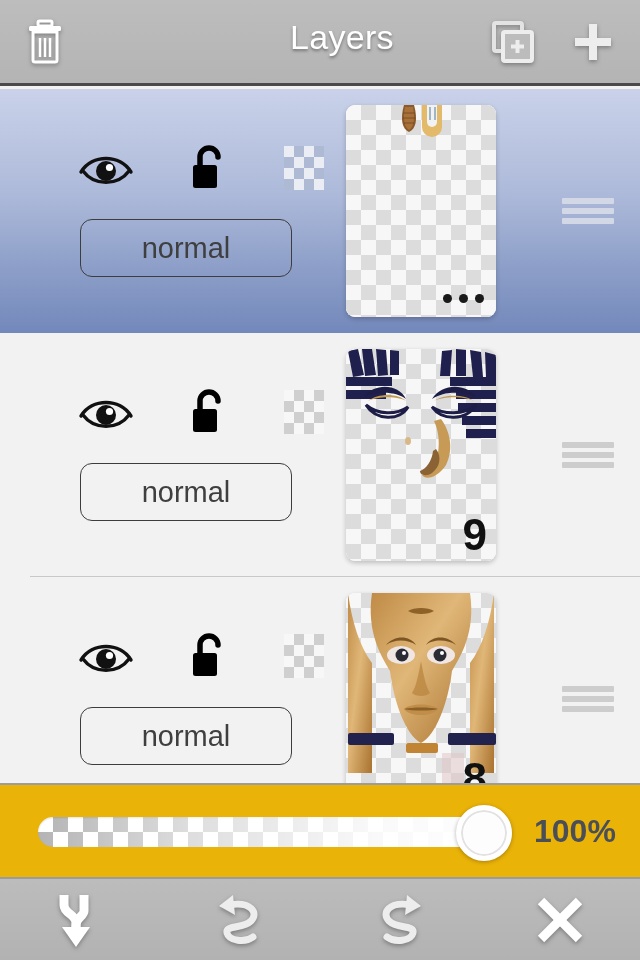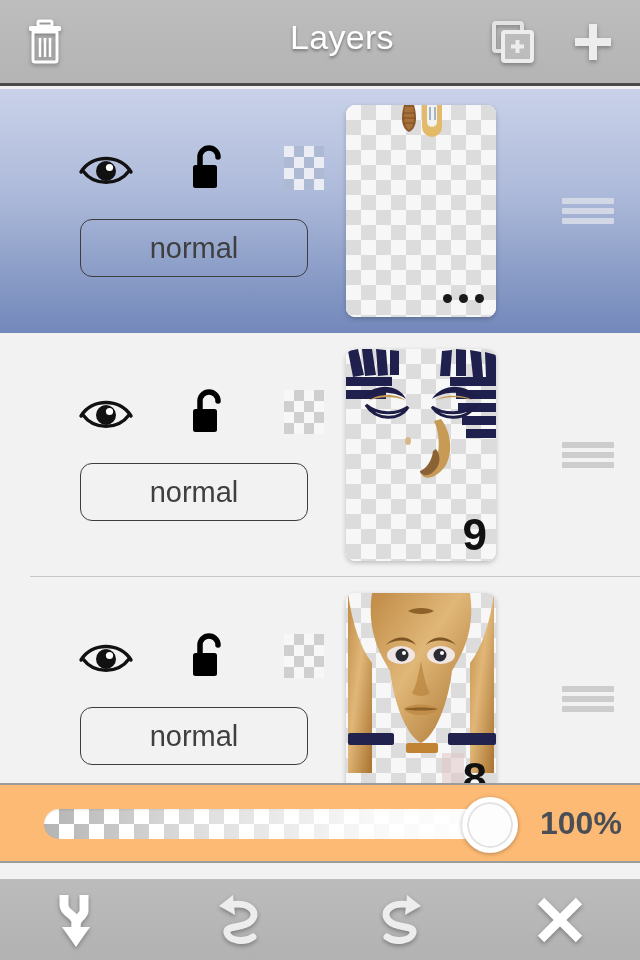--- a/index.html
+++ b/index.html
@@ -57,21 +57,21 @@
   .ctrl-col {
     position: relative;
     width: 340px; height: 100%;
   }
   .icon-row {
     position: absolute; top: 55px; left: 78px;
     display: flex; align-items: center; gap: 56px;
   }
   .blend-btn {
     position: absolute; top: 130px; left: 80px;
-    width: 228px; height: 58px;
+    width: 212px; height: 58px;
     border: 1.6px solid #3d3d3d;
     border-radius: 12px;
     background: transparent;
     display: flex; align-items: center; justify-content: center;
     font-size: 29px; color: #3f3f3f;
   }
 
   
   .thumb-wrap {
     position: relative;
@@ -108,25 +108,25 @@
     transform: translateY(-50%);
     width: 52px; height: 26px;
     display: flex; flex-direction: column; justify-content: space-between;
   }
   .drag-handle span { display:block; height: 6px; border-radius: 1px; background: #cdcdcd; }
   .selected .drag-handle span { background: #d3d8e6; }
 
   
   .opacity-bar {
     position: absolute; top: 783px; left: 0;
-    width: 640px; height: 80px;
-    background: #fdba74;
+    width: 640px; height: 96px;
+    background: #eab308;
     border-top: 2px solid #9c9c9c;
     border-bottom: 2px solid #9c9c9c;
-    display: flex; align-items: center; padding-left: 6px;
+    display: flex; align-items: center;
   }
   .slider {
     position: relative;
     margin-left: 38px;
     width: 468px; height: 40px;
   }
   .slider-track {
     position: absolute; top: 6px; left: 0;
     width: 468px; height: 30px;
     border-radius: 15px;

